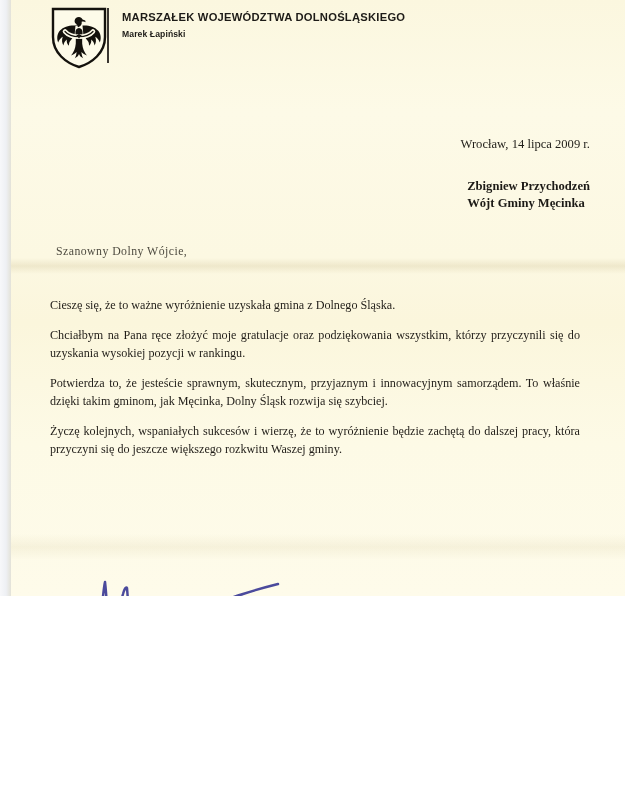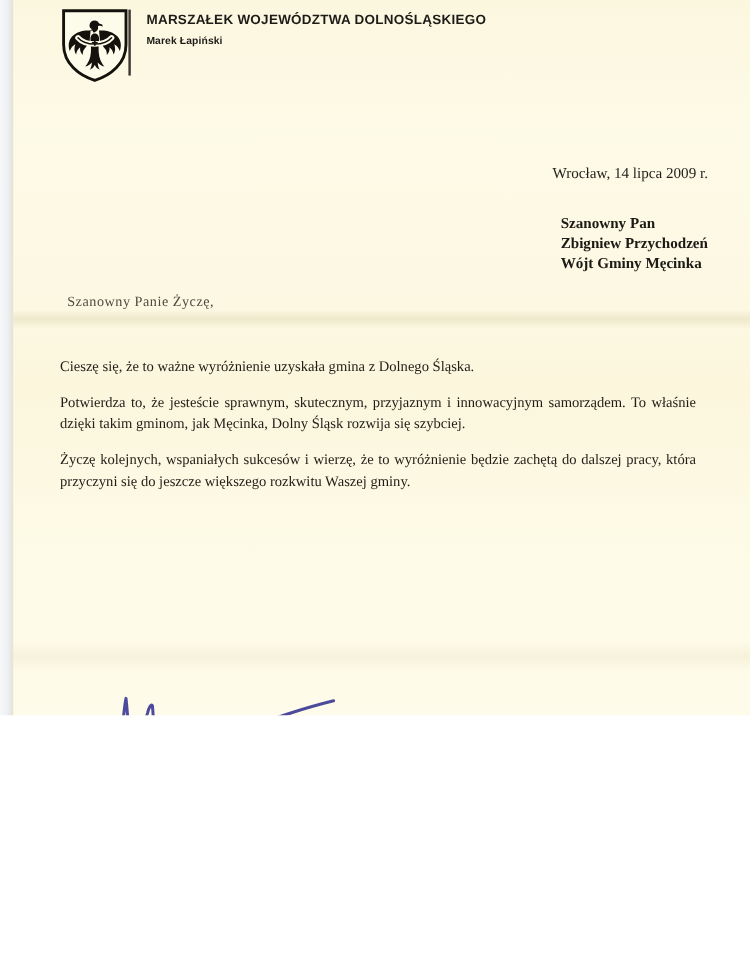--- a/index.html
+++ b/index.html
@@ -357,29 +357,29 @@
     </svg>
 
     <div class="hdr-divider"></div>
     <div class="hdr-title">MARSZAŁEK WOJEWÓDZTWA DOLNOŚLĄSKIEGO</div>
     <div class="hdr-sub">Marek Łapiński</div>
   </div>
 
   <div class="date-line">Wrocław, 14 lipca 2009 r.</div>
 
   <div class="addressee">
-    <div>Szanowny Pan</div>
     <div>Zbigniew Przychodzeń</div>
     <div>Wójt Gminy Męcinka</div>
   </div>
 
-  <div class="salutation">Szanowny Panie Życzę,</div>
+  <div class="salutation">Szanowny Dolny Wójcie,</div>
 
   <div class="body-block">
     <p class="para">Cieszę się, że to ważne wyróżnienie uzyskała gmina z Dolnego Śląska.</p>
+    <p class="para">Chciałbym na Pana ręce złożyć moje gratulacje oraz podziękowania wszystkim, którzy przyczynili się do uzyskania wysokiej pozycji  w rankingu.</p>
     <p class="para">Potwierdza to, że jesteście sprawnym, skutecznym, przyjaznym i innowacyjnym samorządem. To właśnie dzięki takim gminom, jak Męcinka, Dolny Śląsk rozwija się szybciej.</p>
     <p class="para">Życzę kolejnych, wspaniałych sukcesów i wierzę, że to wyróżnienie będzie zachętą do dalszej pracy, która przyczyni się do jeszcze większego rozkwitu Waszej gminy.</p>
   </div>
 
   <div class="sig-name">Marek Łapiński</div>
   <div class="sig-role">Marszałek Województwa Dolnośląskiego</div>
 
   <svg class="signature-ink" viewBox="0 0 210 92">
     <g fill="none" stroke="#4b4a9c" stroke-width="2.5" stroke-linecap="round" stroke-linejoin="round">
       <path d="M20,90 C21,72 22,50 24,30 C25,20 26,10 27,6 C28,14 29,30 30,44 C31,56 32,66 33,74"></path>

